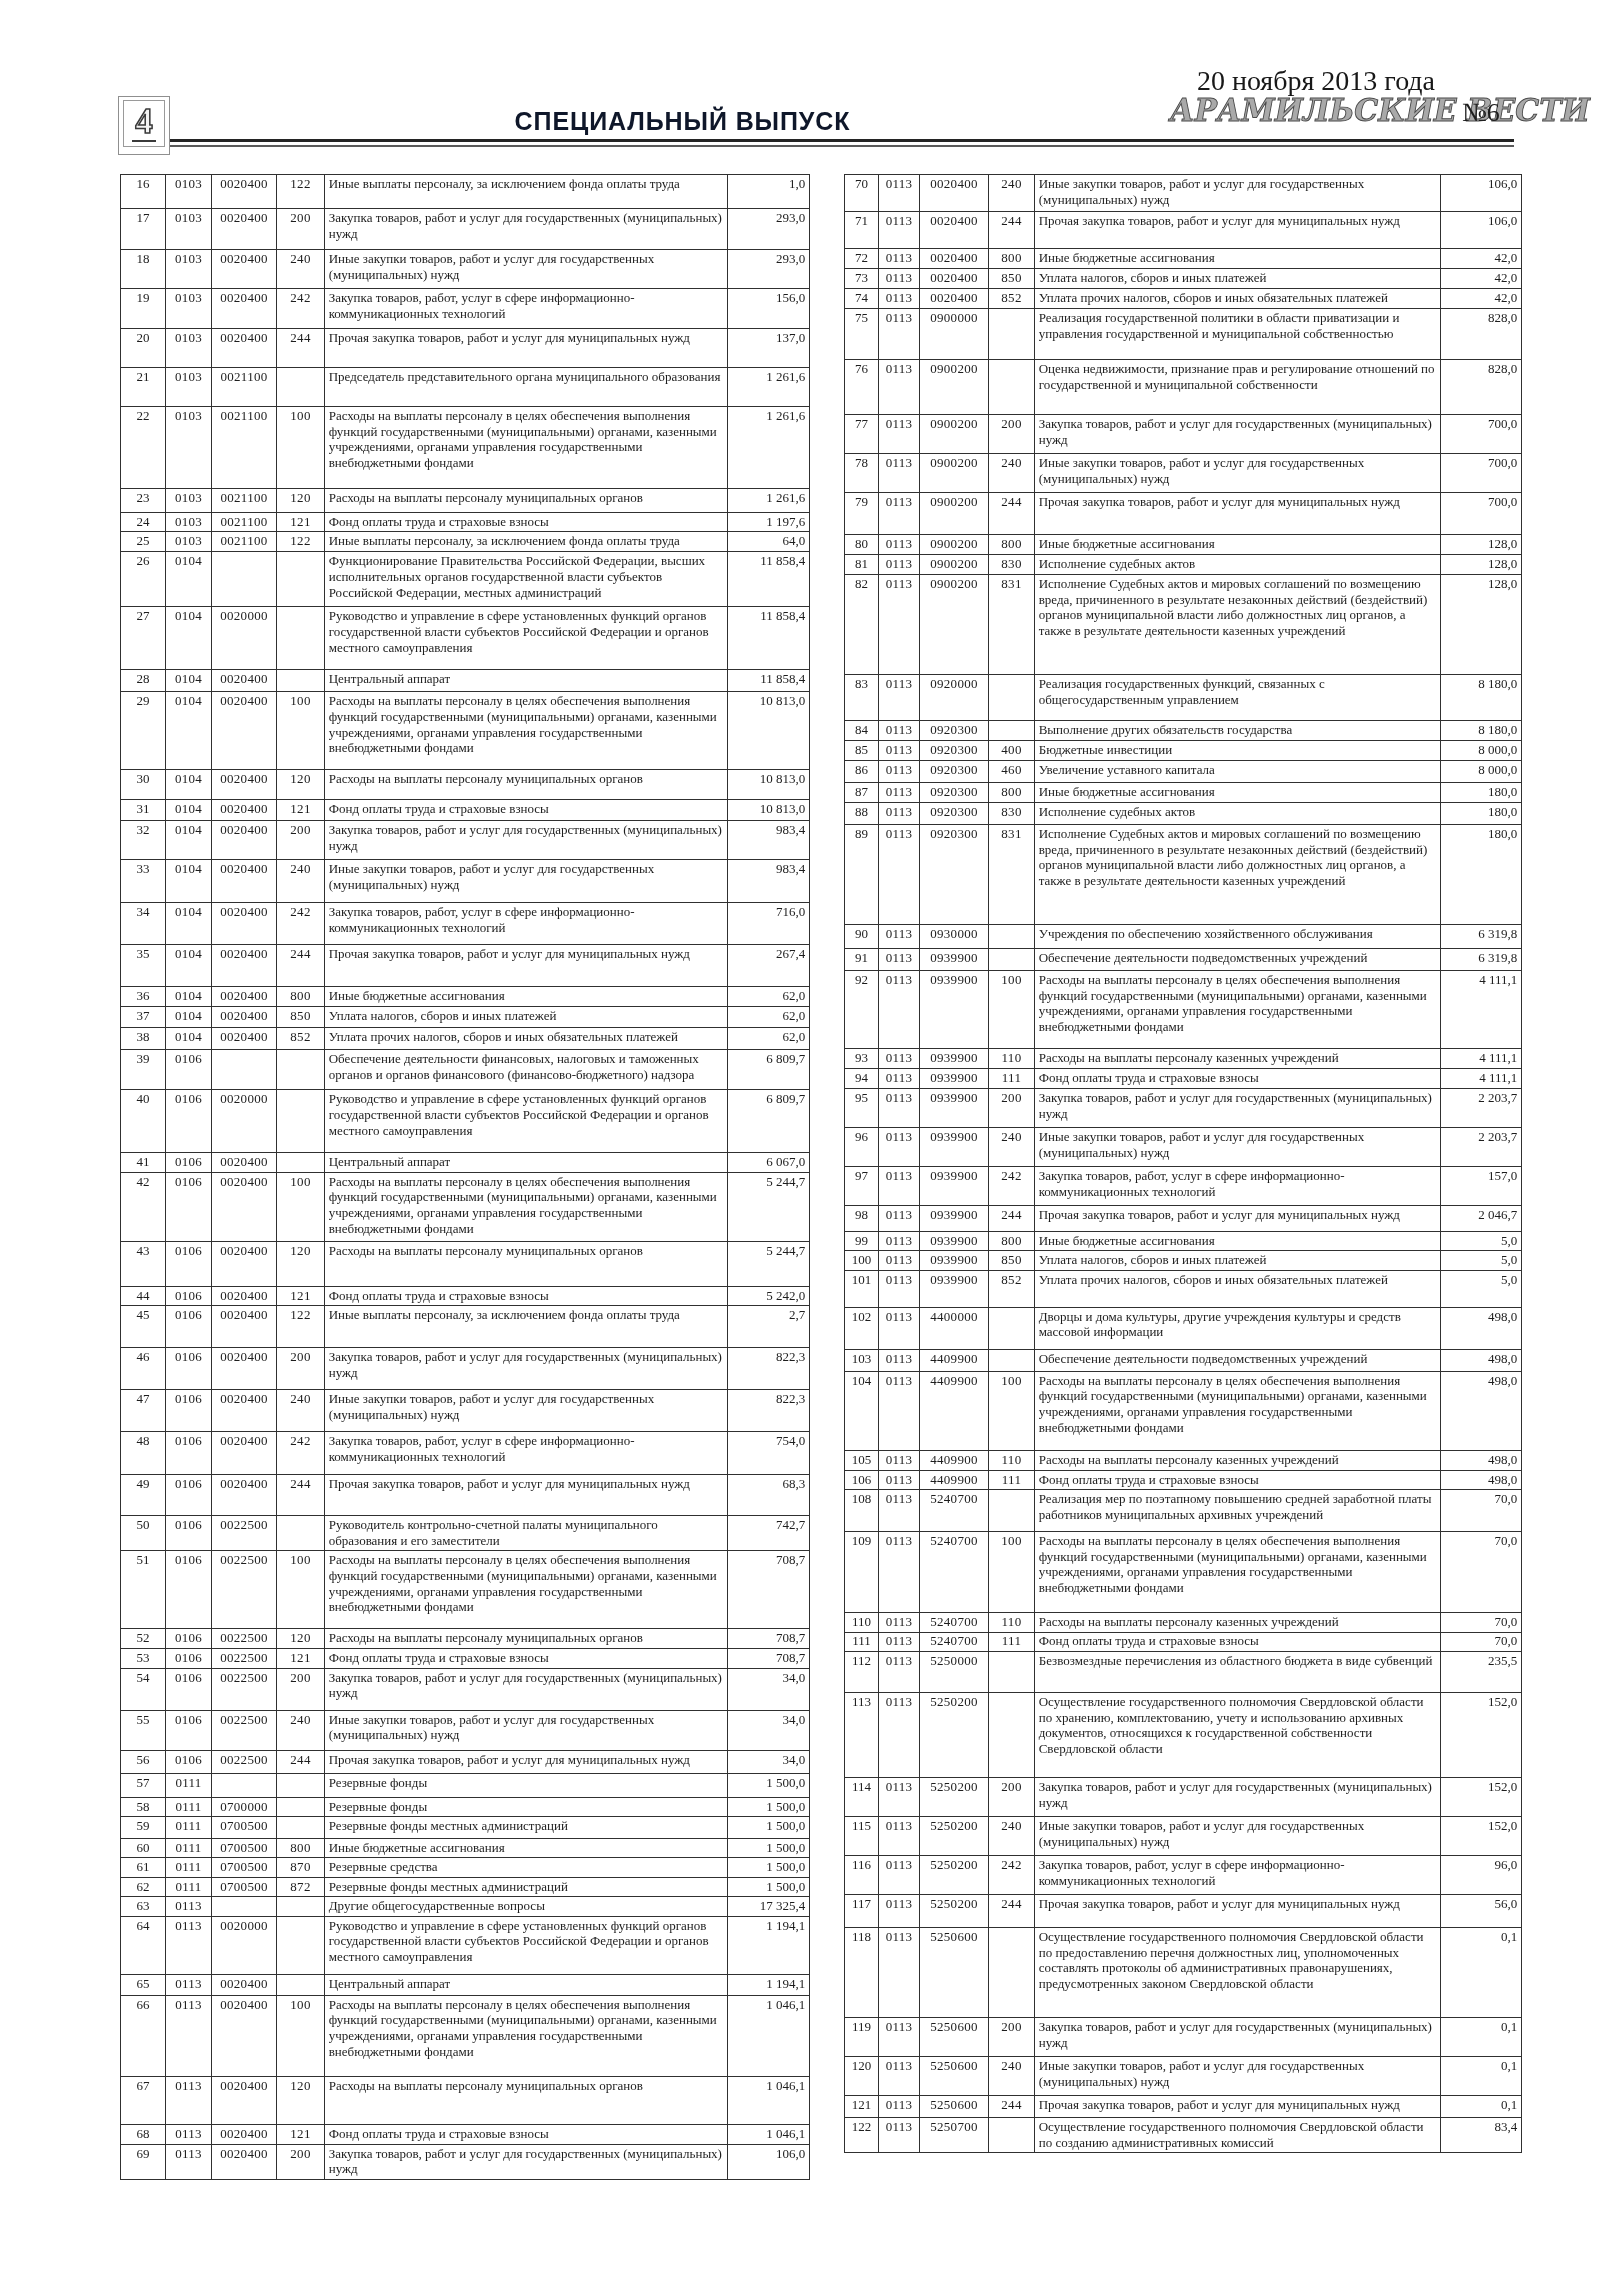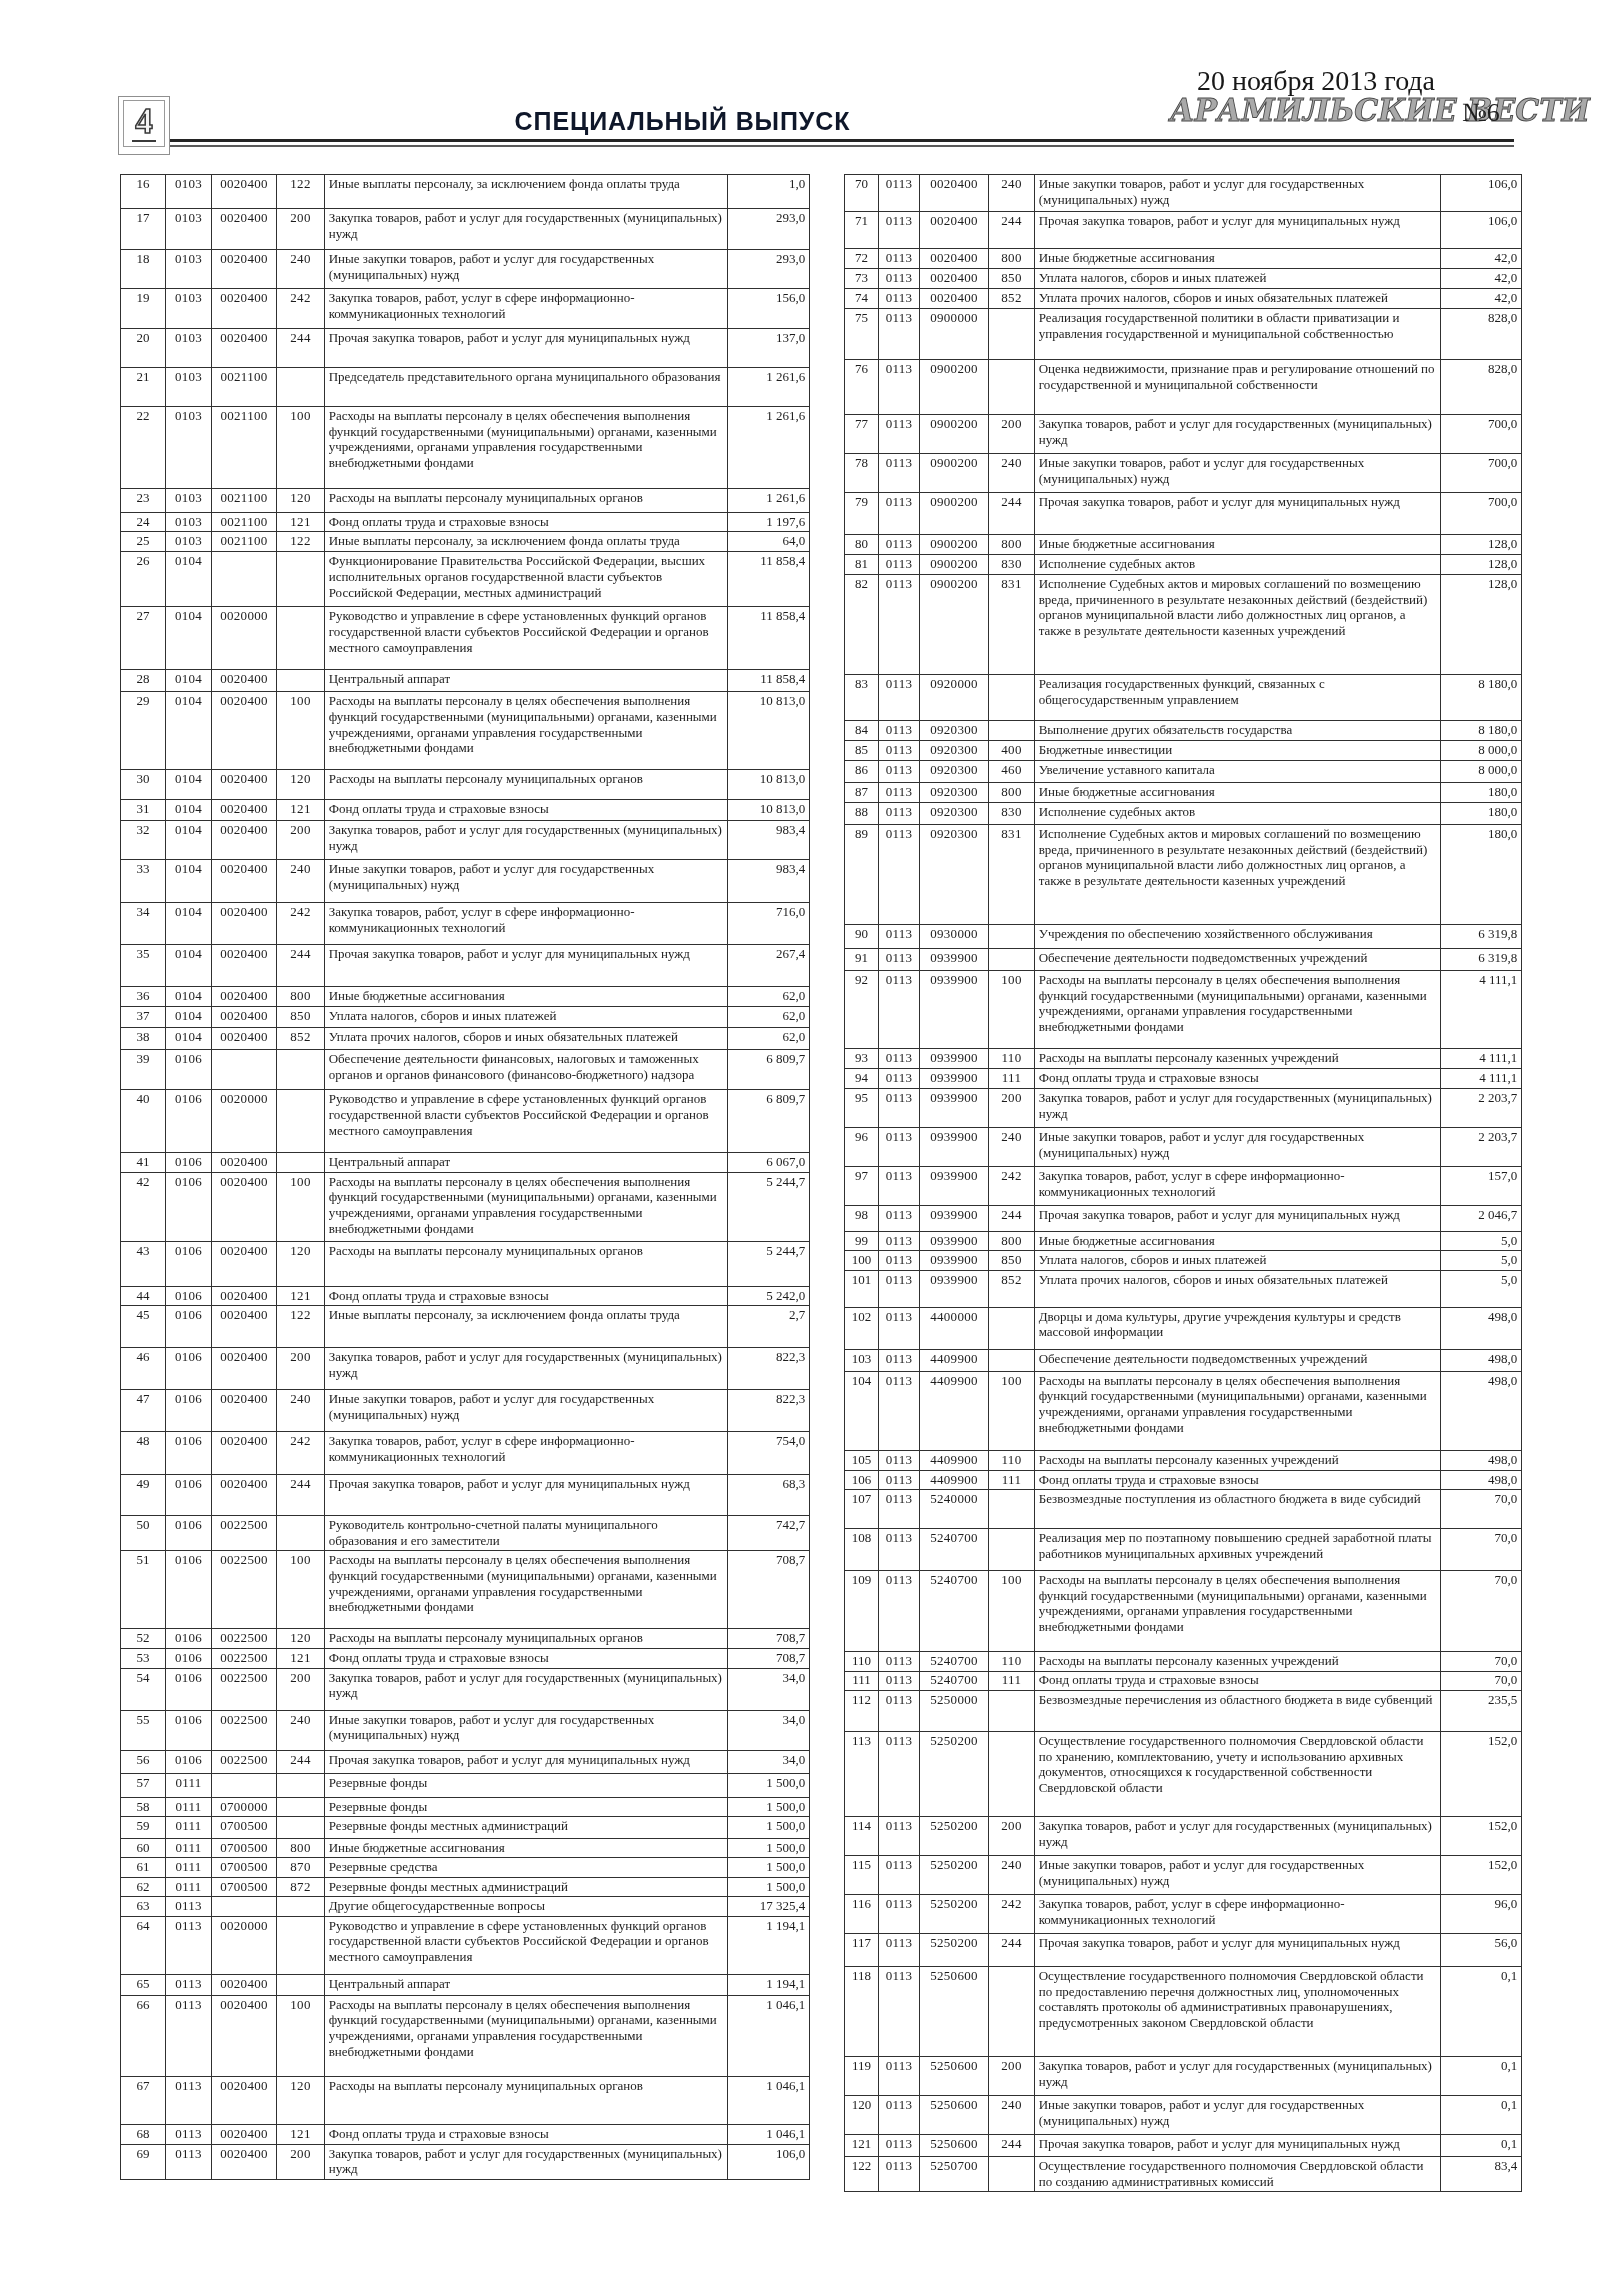--- a/index.html
+++ b/index.html
@@ -801,28 +801,20 @@
           <td class="c-sum">498,0</td>
         </tr>
         <tr style="height: 18.5px;">
           <td class="c-num">106</td>
           <td class="c-code">0113</td>
           <td class="c-code">4409900</td>
           <td class="c-code">111</td>
           <td class="c-name">Фонд оплаты труда и страховые взносы</td>
           <td class="c-sum">498,0</td>
         </tr>
-        <tr style="height: 39px;">
-          <td class="c-num">107</td>
-          <td class="c-code">0113</td>
-          <td class="c-code">5240000</td>
-          <td class="c-code"></td>
-          <td class="c-name">Безвозмездные поступления из областного бюджета в виде субсидий</td>
-          <td class="c-sum">70,0</td>
-        </tr>
         <tr style="height: 42px;">
           <td class="c-num">108</td>
           <td class="c-code">0113</td>
           <td class="c-code">5240700</td>
           <td class="c-code"></td>
           <td class="c-name">Реализация мер по поэтапному повышению средней заработной платы работников муниципальных архивных учреждений</td>
           <td class="c-sum">70,0</td>
         </tr>
         <tr style="height: 81px;">
           <td class="c-num">109</td>

